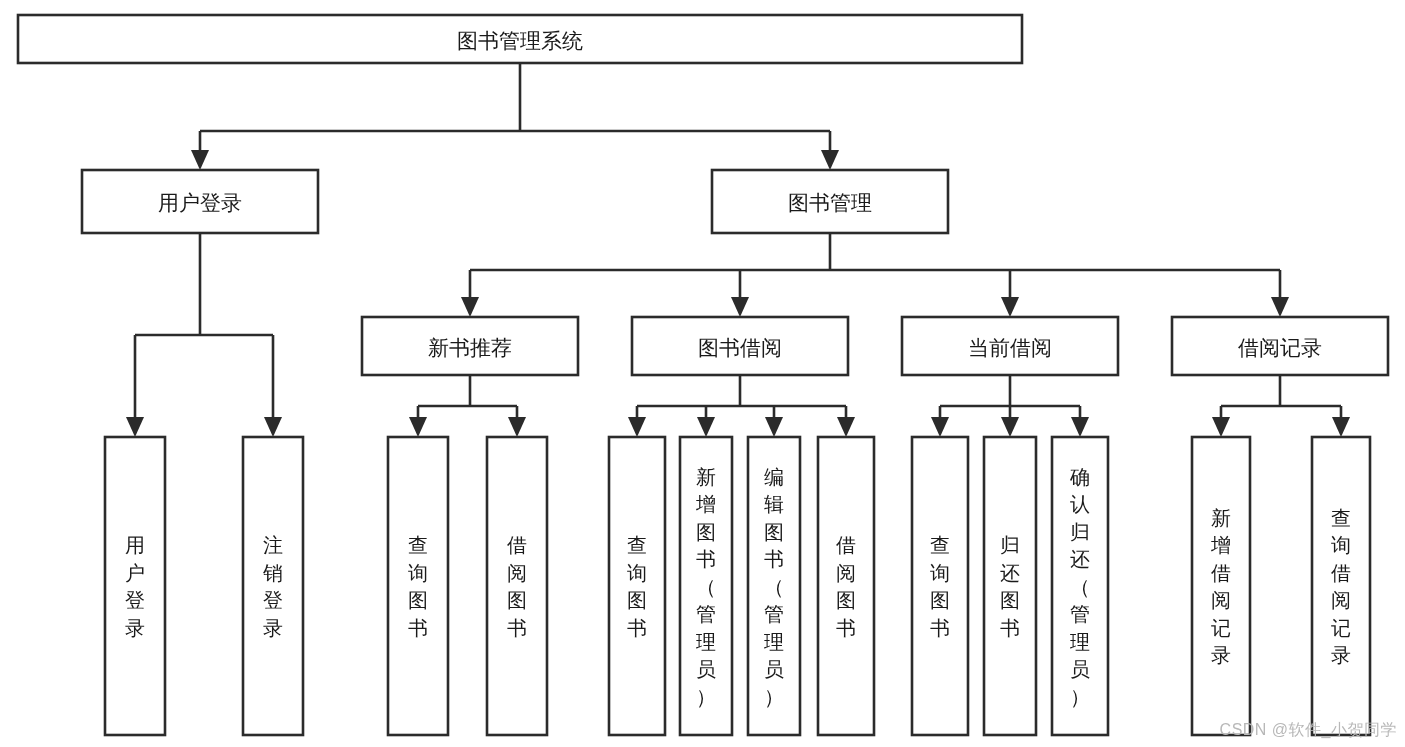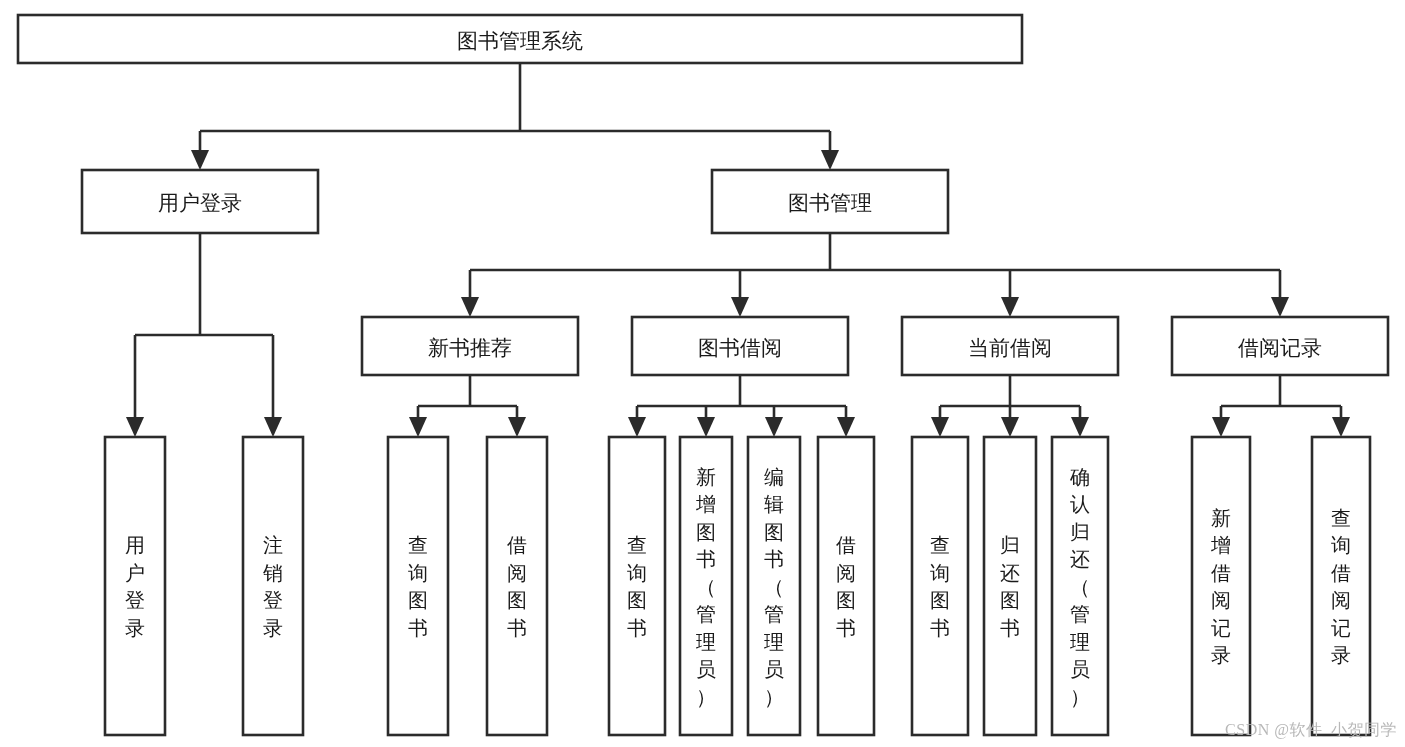--- a/index.html
+++ b/index.html
@@ -54,21 +54,21 @@
     stroke-linecap: butt;
   }
   .edge-arrow {
     fill: #2b2b2b;
     stroke: none;
   }
   .watermark {
     position: absolute;
     right: 8px;
     bottom: 6px;
-    font-family: Liberation Serif, serif;
+    font-family: Liberation Sans, sans-serif;
     font-size: 16px;
     color: #b8b8b8;
     letter-spacing: 0.5px;
     white-space: nowrap;
     user-select: none;
   }
 </style>
 </head>
 <body>
 

